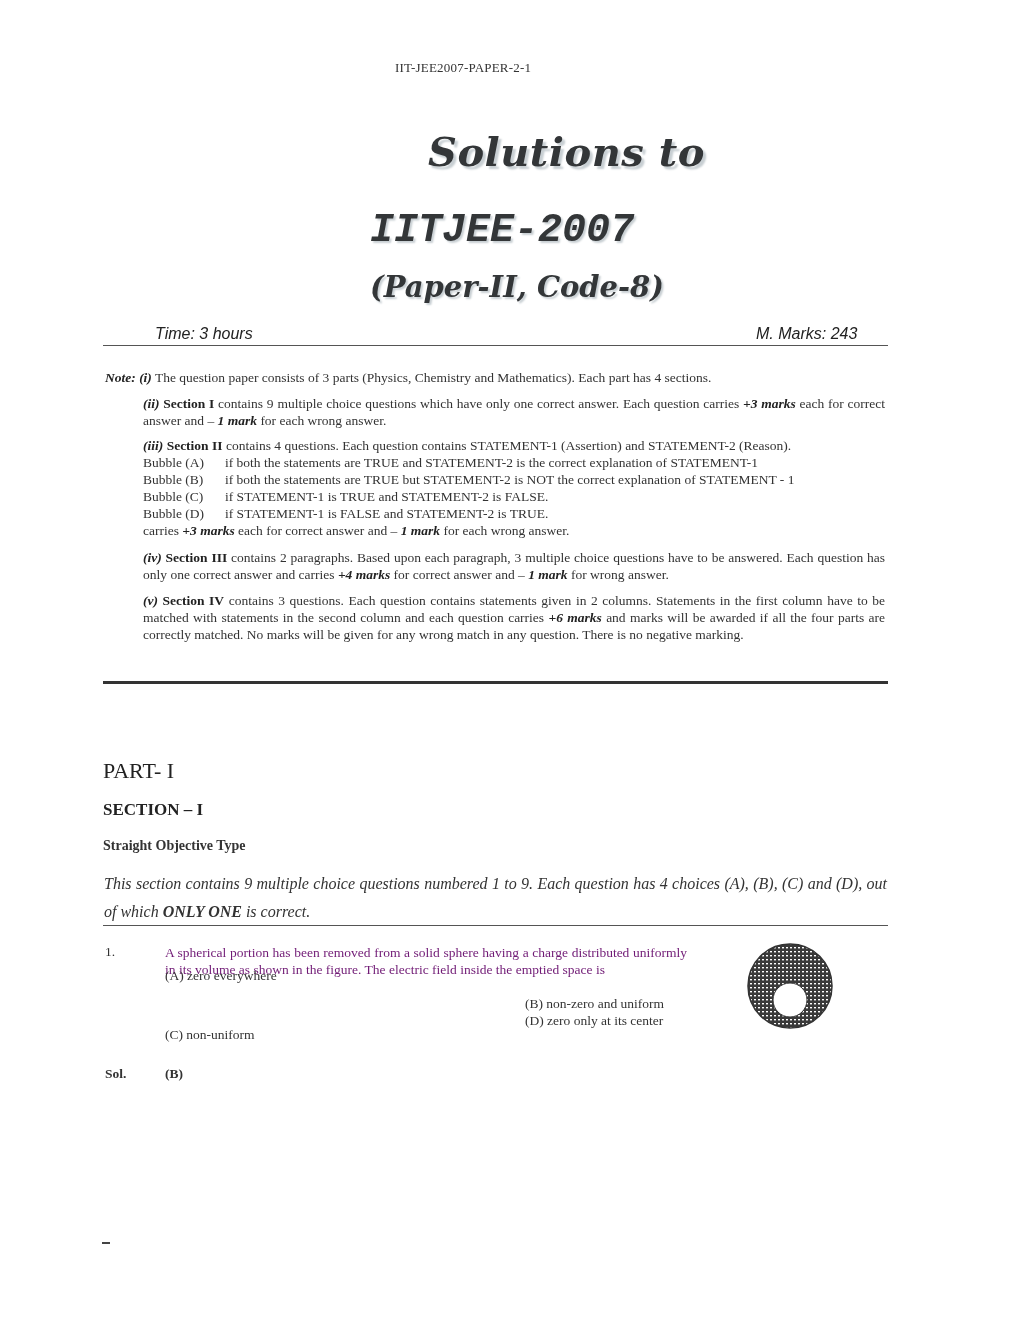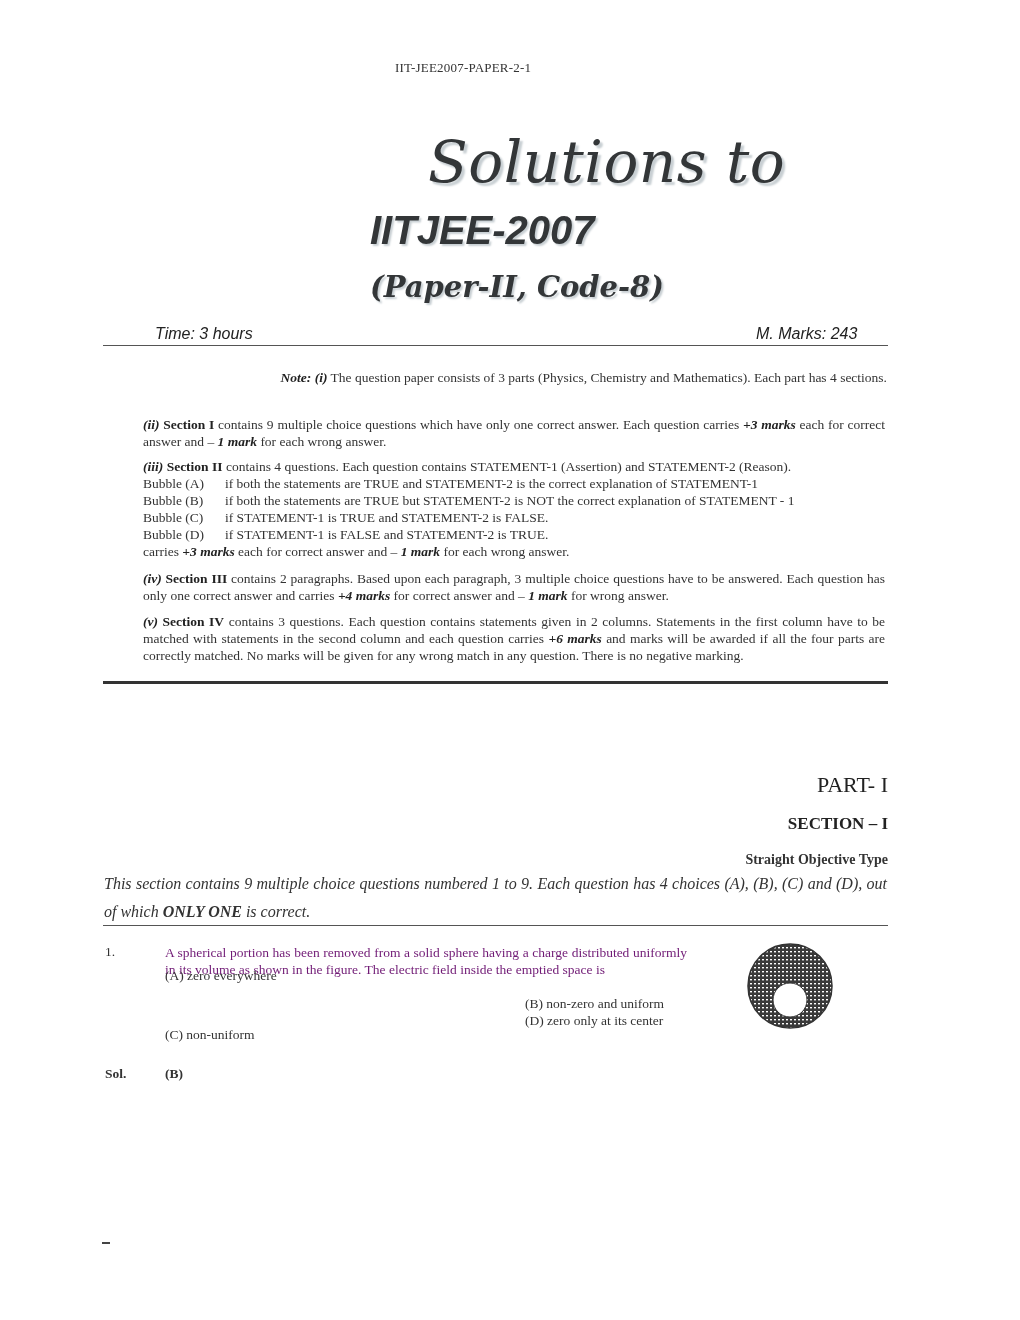--- a/index.html
+++ b/index.html
@@ -1,31 +1,31 @@
 <!DOCTYPE html>
 <html><head>
   <meta charset="utf-8">
   <style>
     html, body { margin: 0; padding: 0; background: #ffffff; }
     body { width: 1020px; height: 1320px; position: relative; overflow: hidden; color: #2a2a2a; font-family: "Liberation Serif", serif; }
     .abs { position: absolute; }
     .header-code { left: 395px; top: 60px; font-size: 13px; color: #333; letter-spacing: 0.2px; }
-    .title1 { left: 428px; top: 128px; font-size: 58px; font-weight: normal; font-style: italic; font-family: "DejaVu Serif", serif; color: #333638; text-shadow: 3px 3px 2px #c8cfd3; letter-spacing: 0.5px; }
-    .title2 { left: 370px; top: 208px; font-size: 40px; font-weight: bold; font-style: italic; font-family: Liberation Sans, sans-serif; color: #333638; text-shadow: 2px 2px 2px #c8cfd3; }
+    .title1 { left: 428px; top: 128px; font-size: 40px; font-weight: bold; font-style: italic; font-family: "DejaVu Serif", serif; color: #333638; text-shadow: 3px 3px 2px #c8cfd3; letter-spacing: 0.5px; }
+    .title2 { left: 370px; top: 208px; font-size: 40px; font-weight: bold; font-style: italic; font-family: Liberation Mono, monospace; color: #333638; text-shadow: 2px 2px 2px #c8cfd3; }
     .title3 { left: 370px; top: 270px; font-size: 29px; font-weight: bold; font-style: italic; font-family: "DejaVu Serif", serif; color: #333638; text-shadow: 2px 2px 2px #c8cfd3; text-align: center; }
     .time { left: 155px; top: 325px; font-size: 16px; font-style: italic; font-family: "Liberation Sans", sans-serif; color: #222; }
     .marks { left: 756px; top: 325px; font-size: 16px; font-style: italic; font-family: "Liberation Sans", sans-serif; color: #222; }
     .rule-thin { left: 103px; width: 785px; height: 1px; background: #555; }
     .rule-thick { left: 103px; width: 785px; height: 3px; background: #333; }
-    .note { font-size: 13.5px; line-height: 17px; color: #333; text-align: right; }
+    .note { font-size: 13.5px; line-height: 17px; color: #333; }
     .note b, .note i { color: #222; }
-    .para { left: 143px; width: 742px; text-align: justify; margin-top: 21px; }
+    .para { left: 143px; width: 742px; text-align: justify; }
     .bubble-row { display: flex; }
     .bubble-row .lbl { width: 82px; flex: none; }
-    .center { left: 103px; width: 785px; text-align: right; margin-top: 14px; }
+    .center { left: 103px; width: 785px; text-align: left; }
     .part { top: 758px; font-size: 22px; color: #222; }
     .section { top: 800px; font-size: 17px; font-weight: bold; color: #222; }
     .sot { top: 838px; font-size: 14px; font-weight: bold; color: #333; }
     .intro { left: 104px; top: 870px; width: 783px; font-size: 16px; font-style: italic; line-height: 28px; text-align: justify; color: #333; }
     .q-num { left: 105px; top: 944px; font-size: 13.5px; color: #333; }
     .q-text { left: 165px; top: 944px; width: 522px; font-size: 13.5px; line-height: 17px; text-align: justify; color: #701a75; }
     .opt { font-size: 13.5px; color: #333; }
     .sol-label { left: 105px; top: 1066px; font-size: 13.5px; font-weight: bold; color: #333; }
     .sol-ans { left: 165px; top: 1066px; font-size: 13.5px; font-weight: bold; color: #333; }
     .footer-dash { left: 102px; top: 1242px; width: 8px; height: 2px; background: #444; }

